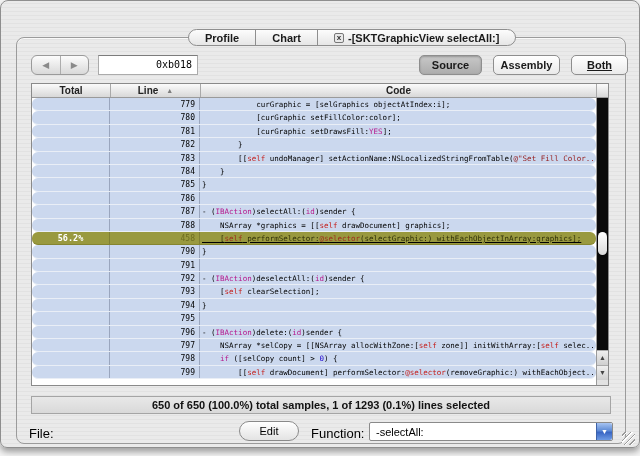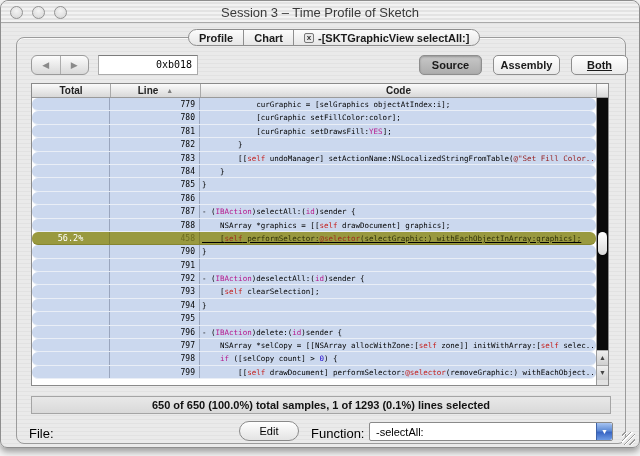--- a/index.html
+++ b/index.html
@@ -22,21 +22,21 @@
   .tl { position:absolute; top:5px; width:13px; height:13px; border-radius:50%; border:1px solid #939393; background:radial-gradient(circle at 50% 35%, #F4F4F4, #D4D4D4); }
   #tl1 { left:9px; } #tl2 { left:31px; } #tl3 { left:53px; }
 
   
   #tabstrip {
     position:absolute; left:187px; top:28px; height:17px; z-index:5;
     display:flex; align-items:stretch;
     background:linear-gradient(#FCFCFC,#E6E6E6);
     border:1px solid #8E8E8E; border-radius:9px; overflow:hidden;
   }
-  .tab { display:flex; align-items:center; padding:0 10px; font-size:11px; font-weight:600; color:#1A1A1A; white-space:nowrap; }
+  .tab { display:flex; align-items:center; padding:0 16px; font-size:11px; font-weight:600; color:#1A1A1A; white-space:nowrap; }
   .tab + .tab { border-left:1px solid #8E8E8E; }
   .tab-close { display:inline-block; width:10px; height:10px; margin-right:4px; border:1px solid #777;
     background:#E8E8E8; font-size:8px; line-height:8px; text-align:center; color:#333; font-weight:700; border-radius:2px; }
 
   
   #panel {
     position:absolute; left:15px; top:36px; width:610px; height:407px;
     border:1px solid #9B9B9B; border-radius:8px;
     box-shadow:inset 0 1px 0 rgba(255,255,255,0.7);
   }
@@ -67,21 +67,21 @@
   #th-line .sort { font-size:7px; color:#7E7E7E; margin-left:8px; vertical-align:1px; }
 
   #tbody { position:absolute; left:0; top:14px; right:12px; bottom:0; background:#FFF; overflow:hidden; }
   .trow { display:flex; height:13.4px; background:#CBD8EE; border-bottom:1px solid #E9EEF6;
     font-family:"DejaVu Sans Mono", monospace;border-radius:6px; }
   .c-total { width:78px; border-right:1px solid #9AA6BE; font-size:8.5px; line-height:13px; text-align:center; overflow:hidden; }
   .c-line  { width:90px; border-right:1px solid #9AA6BE; font-size:8px; line-height:13px; text-align:right; padding-right:4px; color:#000; overflow:hidden; }
   .c-code  { flex:1; font-size:7.5px; line-height:13px; white-space:pre; overflow:hidden; padding-left:2px; color:#000; }
   .seg-p { color:#000; } .seg-k { color:#B5178C; } .seg-r { color:#C41A16; } .seg-s { color:#962121; } .seg-n { color:#1C00CF; }
   .trow.hl { background:#99993F; border-bottom:1px solid #85852F; }
-  .trow.hl .c-total { color:#FFFFFF; font-weight:400; border-right-color:#7F7F33; }
+  .trow.hl .c-total { color:#FFFFFF; font-weight:700; border-right-color:#7F7F33; }
   .trow.hl .c-line { color:#6E6E20; border-right-color:#7F7F33; }
   .trow.hl .c-code { text-decoration:underline; }
   .trow.hl .seg-p { color:#2E2E08; } .trow.hl .seg-r { color:#9E2B1C; }
 
   
   #vscroll { position:absolute; right:0; top:14px; width:12px; bottom:0; background:#E2E2E2; border-left:1px solid #9A9A9A; }
   #vtrack { position:absolute; left:0; top:0; width:11px; height:252px; background:#0A0A0A; }
   #vthumb { position:absolute; left:1px; top:134px; width:9px; height:23px; border-radius:5px;
     background:linear-gradient(#FFFFFF,#DADADA); box-shadow:0 1px 2px rgba(0,0,0,0.5); }
   .scroll-btn { position:absolute; left:0; width:11px; height:15px; background:linear-gradient(#EFEFEF,#CFCFCF);
@@ -106,26 +106,20 @@
     background:linear-gradient(#FFFFFF,#E3E3E3); font-size:11px; color:#000; text-align:center; padding-top:3px; }
   #resize-grip { position:absolute; right:4px; bottom:2px; width:13px; height:13px;
     background:repeating-linear-gradient(135deg, transparent 0 2px, #9A9A9A 2px 3px, #FFFFFF 3px 4px); }
 </style>
 </head>
 <body>
 
 <div id="stage">
   <div id="window">
 
-    <div id="titlebar">
-      <span class="tl" id="tl1"></span>
-      <span class="tl" id="tl2"></span>
-      <span class="tl" id="tl3"></span>
-      <div class="title-text">Session 3 – Time Profile of Sketch</div>
-    </div>
 
     <div id="panel"></div>
 
     <div id="tabstrip">
       <div class="tab">
         <span>Profile</span>
       </div>
       <div class="tab">
         <span>Chart</span>
       </div>

